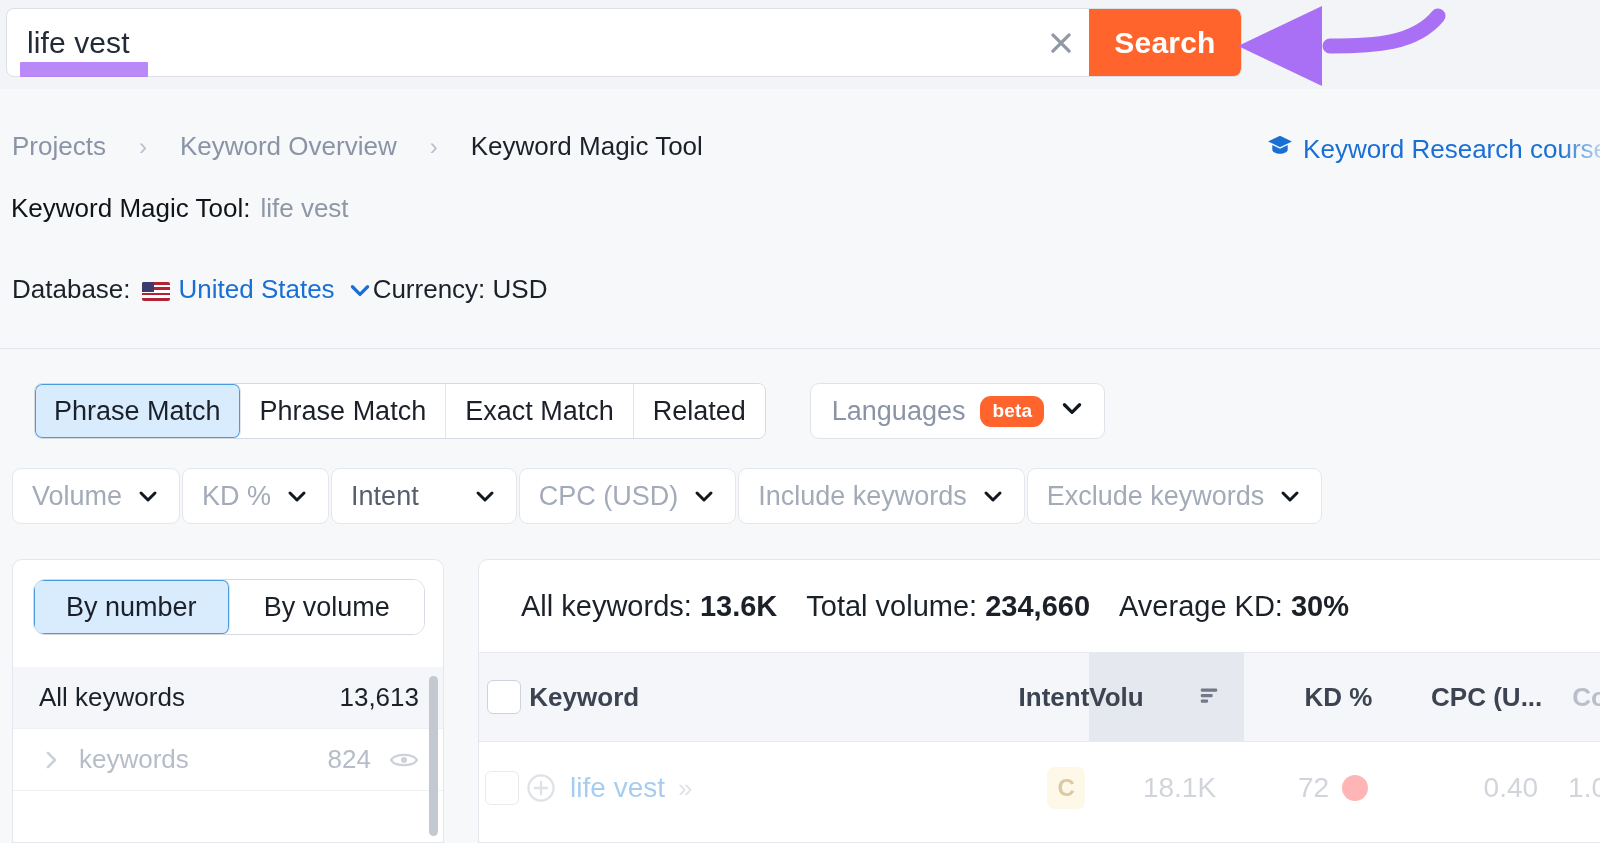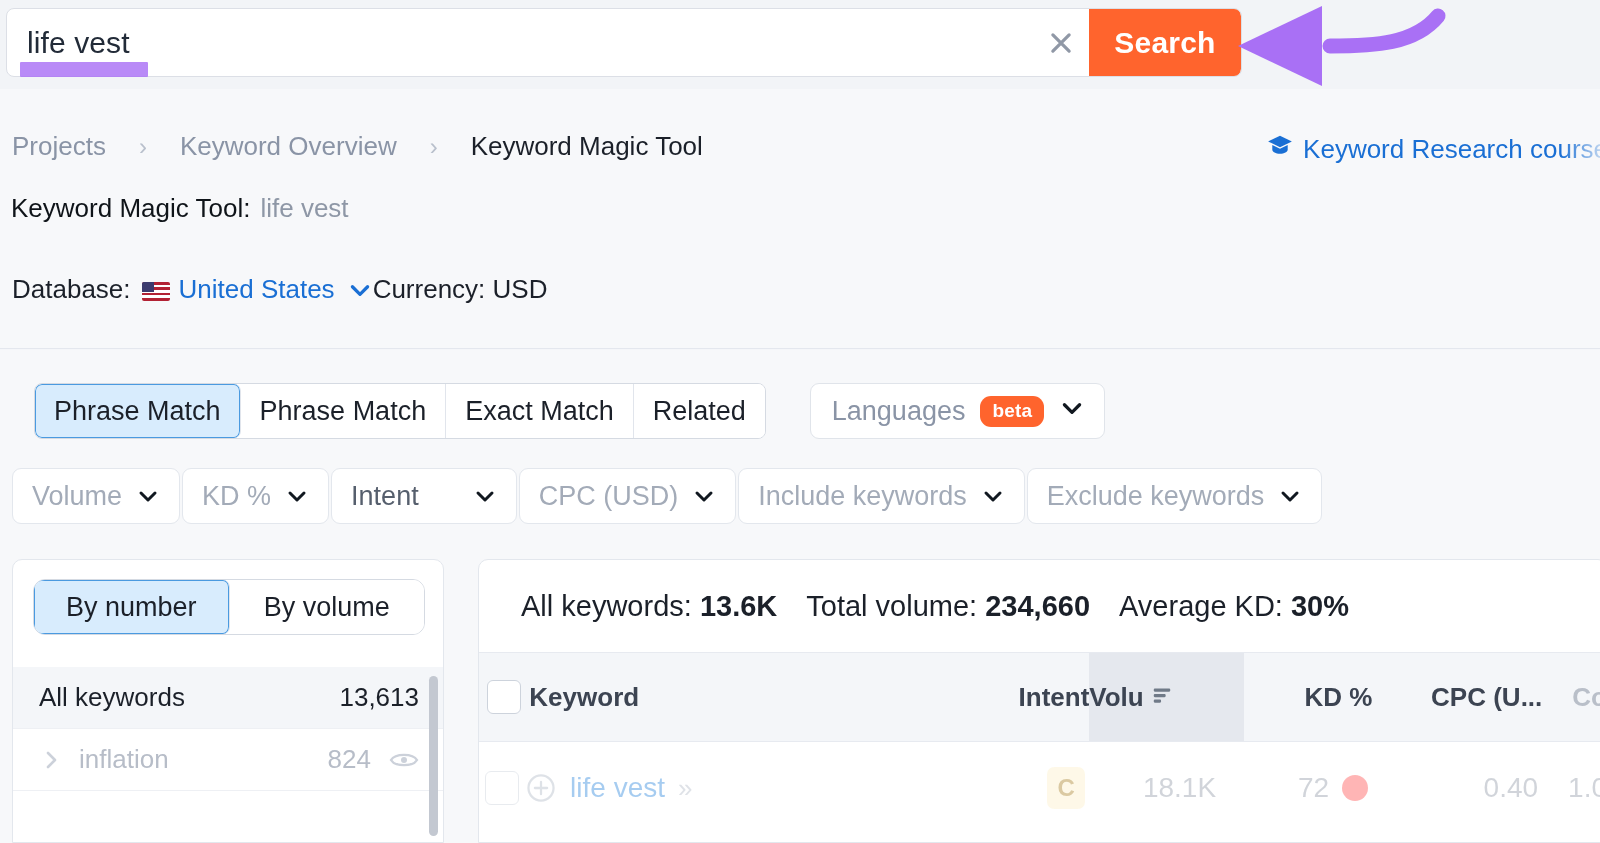--- a/index.html
+++ b/index.html
@@ -230,21 +230,21 @@
     display: flex; align-items: center; height: 90px;
     background: #f4f6f9;
     border-top: 1px solid #e7eaf0; border-bottom: 1px solid #e7eaf0;
     font-size: 26px; color: #3c4452;
   }
   .th { display: flex; align-items: center; height: 100%; font-weight: bold; }
   .th.check { width: 106px; justify-content: center; }
   .th.keyword { flex: 0 0 430px; }
   .th.intent { flex: 0 0 130px; justify-content: flex-end; }
   .th.volume {
-    flex: 0 0 155px; justify-content: flex-start; gap: 7px;
+    flex: 0 0 155px; justify-content: space-between; gap: 7px;
     padding-right: 24px; background: #e5e8ee; color: #3c4452;
   }
   .th.kd { flex: 0 0 128px; justify-content: flex-end; }
   .th.cpc { flex: 0 0 170px; justify-content: flex-end; }
   .th.com { flex: 1 1 auto; justify-content: flex-start; padding-left: 30px; color: #b9bfc9; }
   .checkbox {
     width: 34px; height: 34px;
     border: 1px solid #cdd3dc; border-radius: 6px; background: #fff;
     cursor: pointer;
   }
@@ -419,21 +419,21 @@
         <div class="side-row head">
           <span class="label">All keywords</span>
           <span class="count">13,613</span>
         </div>
         <div class="side-row dim">
           <span class="chev">
             <svg width="24" height="24" viewBox="0 0 24 24" fill="none" stroke="#ccd1da" stroke-width="2.6" stroke-linecap="round" stroke-linejoin="round">
                 <path d="M9 5 L16 12 L9 19"></path>
               </svg>
           </span>
-          <span class="label">inflation</span>
+          <span class="label">keywords</span>
           <span class="count">824</span>
           <span class="eye">
             <svg width="30" height="30" viewBox="0 0 24 24" fill="none" stroke="#ccd1da" stroke-width="1.9">
               <path d="M1.6 12 C 5 6.5, 19 6.5, 22.4 12 C 19 17.5, 5 17.5, 1.6 12 Z"></path>
               <circle cx="12" cy="12" r="2.4" fill="#ccd1da" stroke="none"></circle>
             </svg>
           </span>
         </div>
       </div>
       <div class="side-scrollbar"></div>

